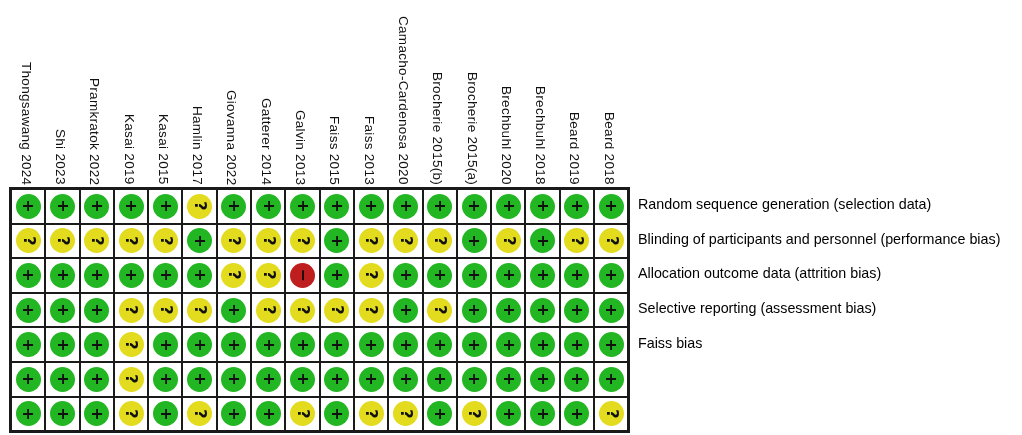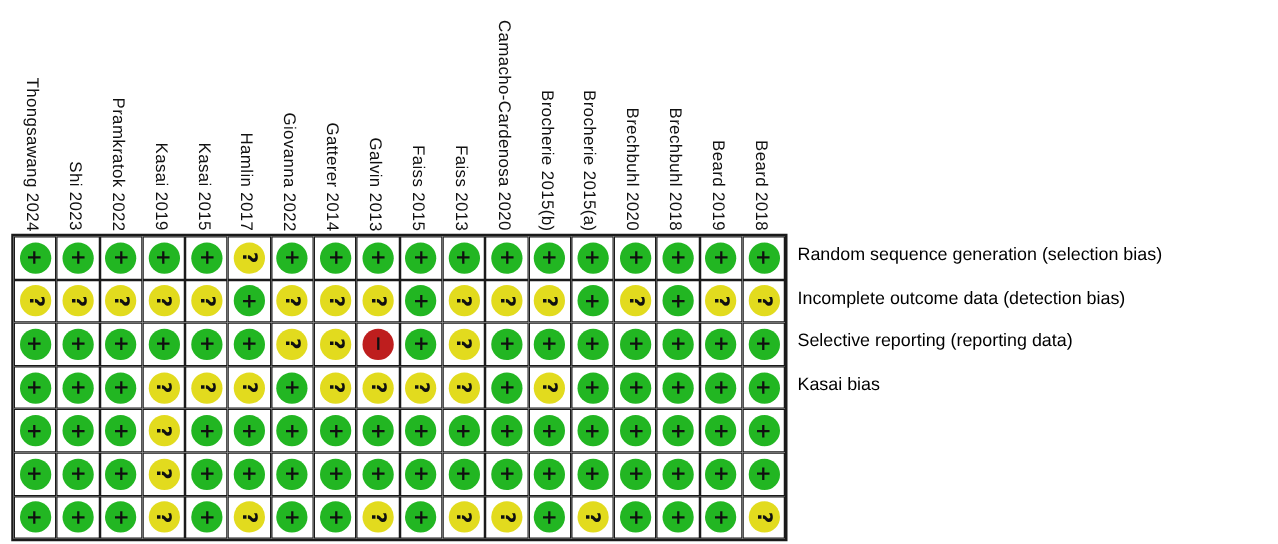--- a/index.html
+++ b/index.html
@@ -768,18 +768,19 @@
           <span class="sym">+</span>
         </div>
       </div>
       <div class="cell">
         <div class="circle" style="background: rgb(226, 219, 30);">
           <span class="sym">?</span>
         </div>
       </div>
     </div>
   <div class="row-labels" id="row-labels">
-      <div class="row-label">Random sequence generation (selection bias)</div>
-      <div class="row-label">Incomplete outcome data (detection bias)</div>
-      <div class="row-label">Selective reporting (reporting data)</div>
-      <div class="row-label">Kasai bias</div>
+      <div class="row-label">Random sequence generation (selection data)</div>
+      <div class="row-label">Blinding of participants and personnel (performance bias)</div>
+      <div class="row-label">Allocation outcome data (attrition bias)</div>
+      <div class="row-label">Selective reporting (assessment bias)</div>
+      <div class="row-label">Faiss bias</div>
     </div>
 </div>
 
 </body></html>

